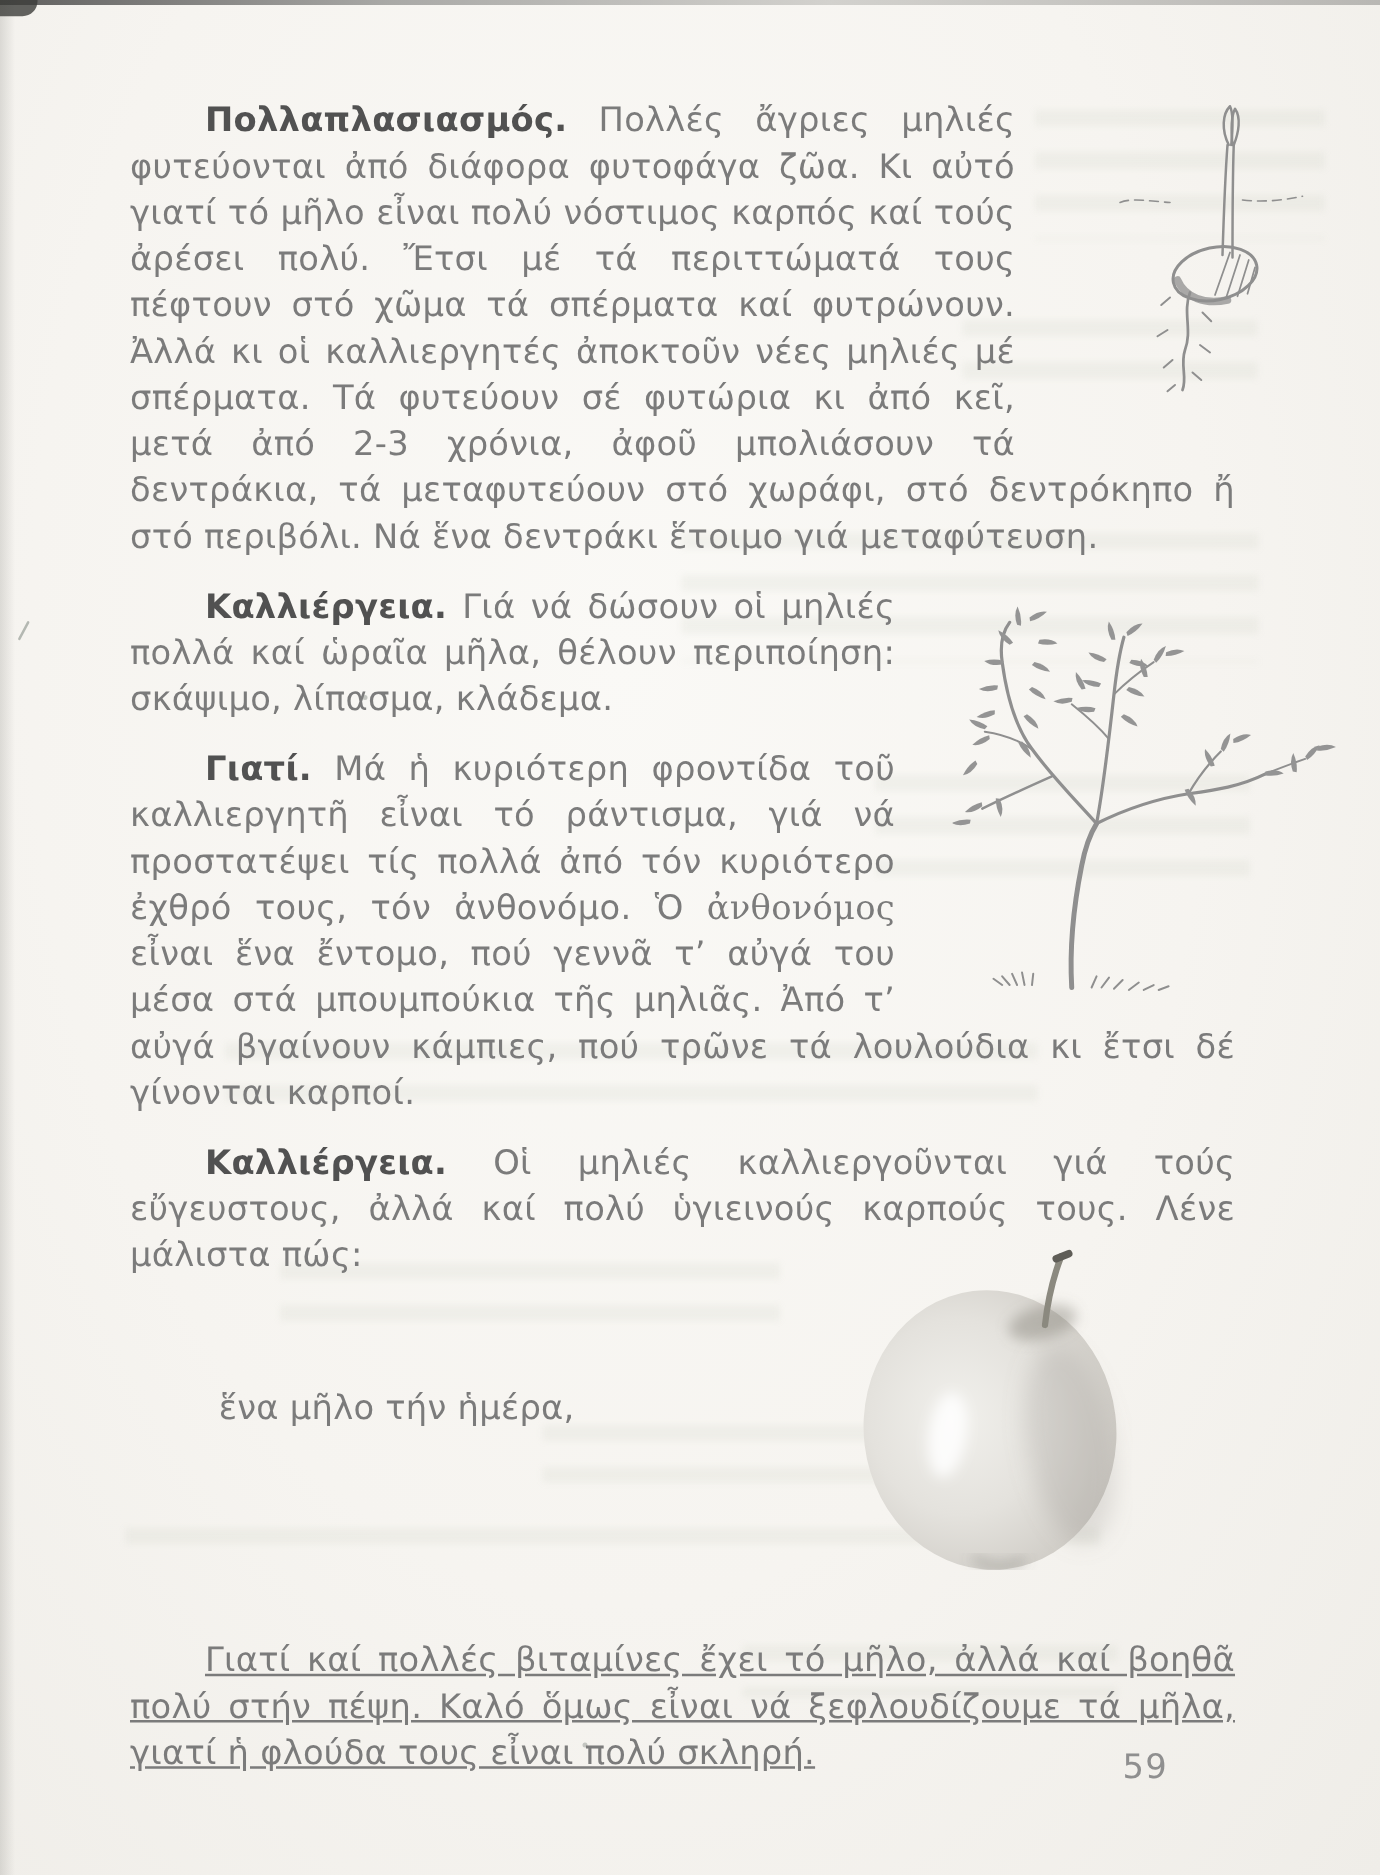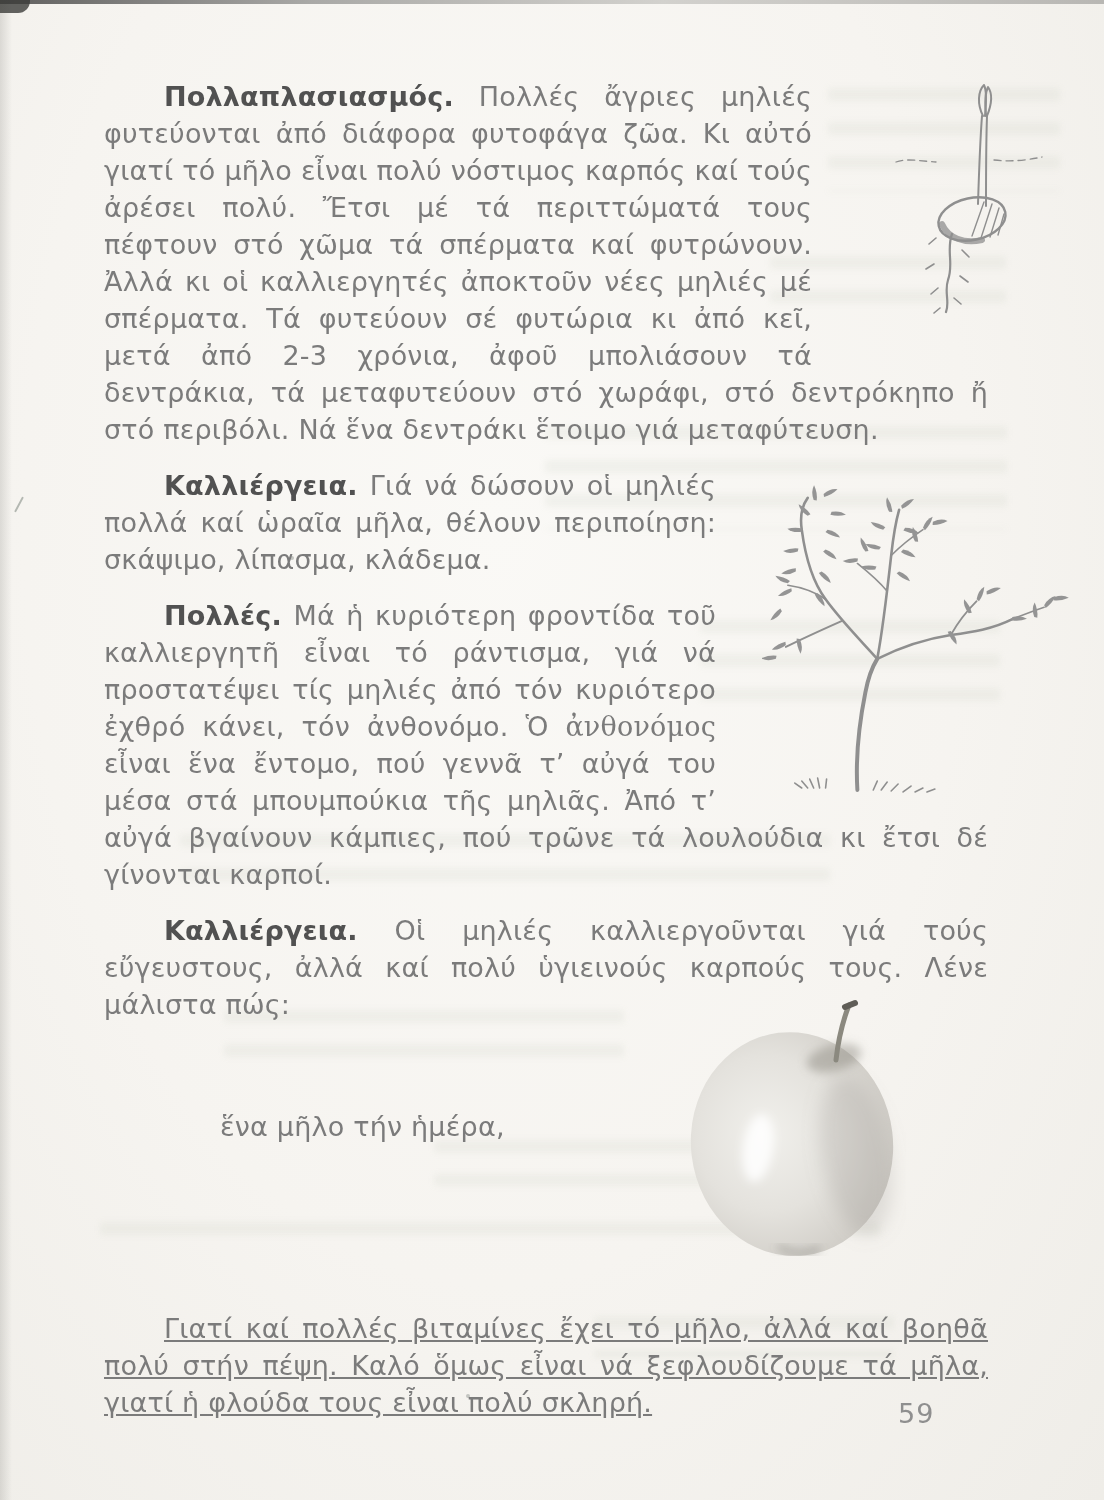--- a/index.html
+++ b/index.html
@@ -30,21 +30,21 @@
     font-size:27px;line-height:37px;text-align:justify;letter-spacing:.2px;}
   p.para{margin:0 0 19px 0;text-indent:60px;}
   .lead{font-weight:bold;color:#515151;}
   .it{font-family:"DejaVu Serif","Liberation Serif",serif;}
   .fl{float:right;}
   .fl-seed{width:176px;height:262px;}
   .fl-seed svg{margin:4px 0 0 22px;}
   .fl-tree{width:272px;height:352px;}
   .fl-tree svg{width:308px;height:330px;margin-left:-14px;margin-right:-52px;margin-top:4px;}
   .poem-section{position:relative;height:268px;}
-  .poem{padding-top:62px;margin-left:116px;line-height:45px;font-size:27px;text-align:left;}
+  .poem{padding-top:62px;margin-left:71px;line-height:45px;font-size:27px;text-align:left;}
   .apple-wrap{position:absolute;left:582px;top:-46px;width:220px;height:268px;}
   .para-last{margin-top:10px;text-decoration:underline;}
   .page-number{position:absolute;left:898px;top:1398px;font-size:27px;color:#8f8f8f;letter-spacing:1px;}
   svg .sk{stroke:#8f8f8f;fill:none;stroke-linecap:round;stroke-linejoin:round;}
 </style>
 </head>
 <body>
 
 <div class="page">
 
@@ -149,22 +149,22 @@
             <use href="#lf" transform="translate(252 146) rotate(35)"></use>
               <use href="#lf" transform="translate(190 160) rotate(95)"></use>
           </g>
         </svg>
       </span>
       <span class="lead">Καλλιέργεια.</span>
       <span>Γιά νά δώσουν οἱ μηλιές πολλά καί ὡραῖα μῆλα, θέλουν περιποίηση: σκάψιμο, λίπασμα, κλάδεμα.</span>
     </p>
 
     <p class="para">
-      <span class="lead">Πολλές.</span>
-      <span>Μά ἡ κυριότερη φροντίδα τοῦ καλλιεργητῆ εἶναι τό ράντισμα, γιά νά προστατέψει τίς μηλιές ἀπό τόν κυριότερο ἐχθρό κάνει, τόν ἀνθονόμο. Ὁ</span>
+      <span class="lead">Γιατί.</span>
+      <span>Μά ἡ κυριότερη φροντίδα τοῦ καλλιεργητῆ εἶναι τό ράντισμα, γιά νά προστατέψει τίς πολλά ἀπό τόν κυριότερο ἐχθρό τους, τόν ἀνθονόμο. Ὁ</span>
       <span class="it">ἀνθονόμος</span>
       <span>εἶναι ἕνα ἔντομο, πού γεννᾶ τ’ αὐγά του μέσα στά μπουμπούκια τῆς μηλιᾶς. Ἀπό τ’ αὐγά βγαίνουν κάμπιες, πού τρῶνε τά λουλούδια κι ἔτσι δέ γίνονται καρποί.</span>
     </p>
 
     <p class="para">
       <span class="lead">Καλλιέργεια.</span>
       <span>Οἱ μηλιές καλλιεργοῦνται γιά τούς εὔγευστους, ἀλλά καί πολύ ὑγιεινούς καρπούς τους. Λένε μάλιστα πώς:</span>
     </p>
 
     <div class="poem-section">

